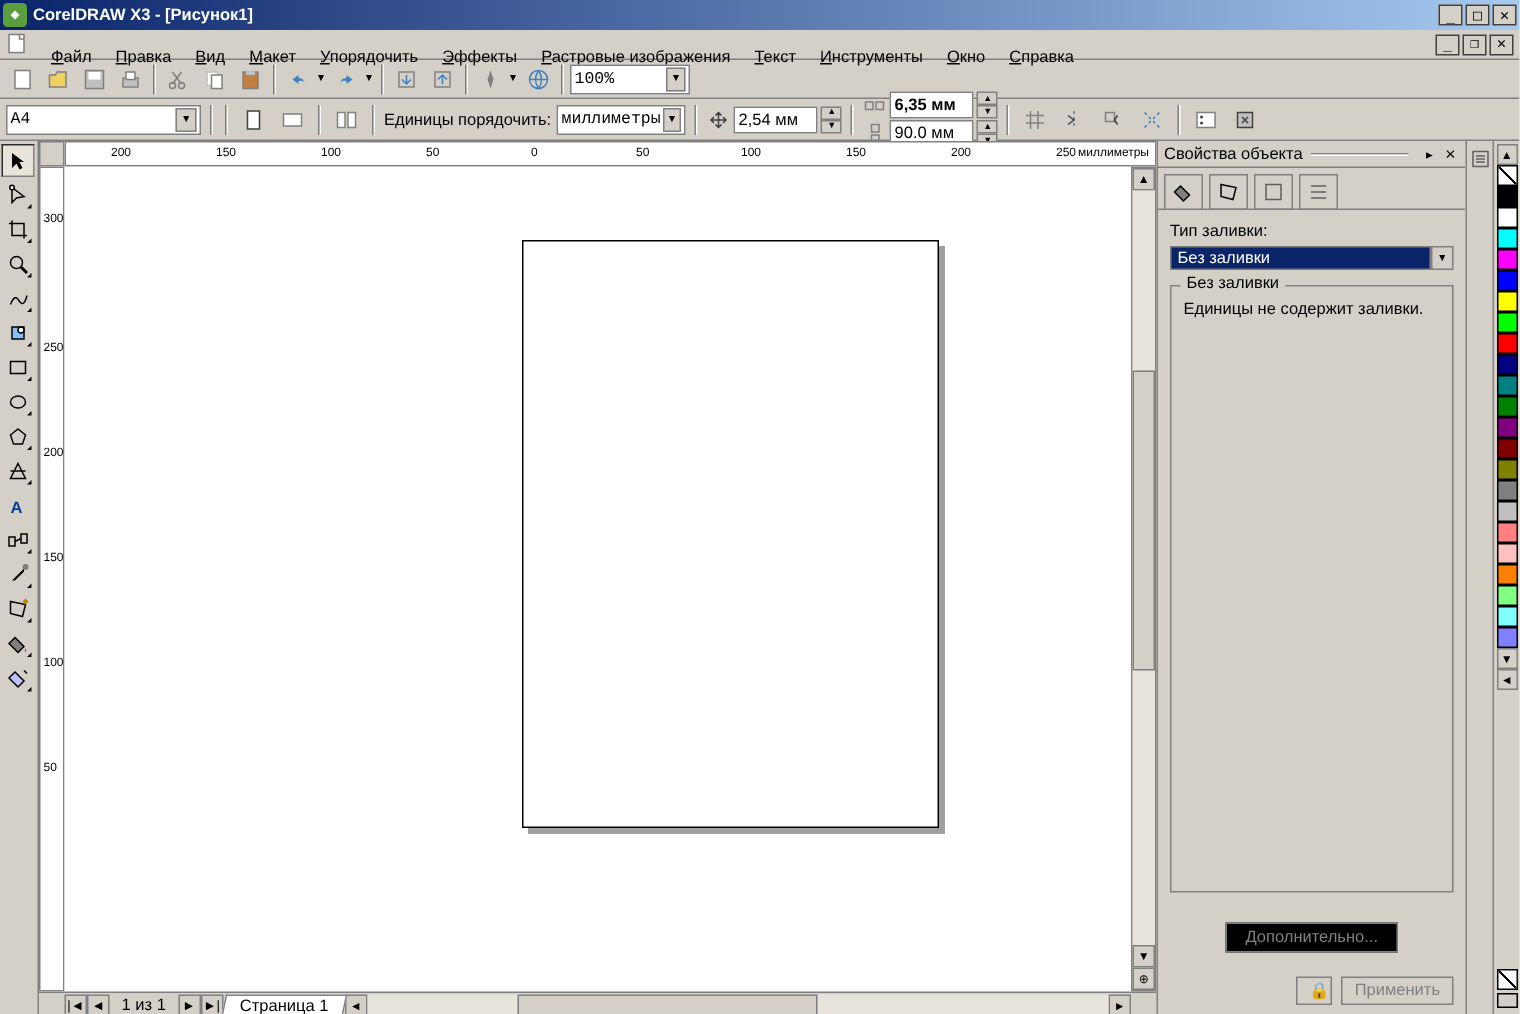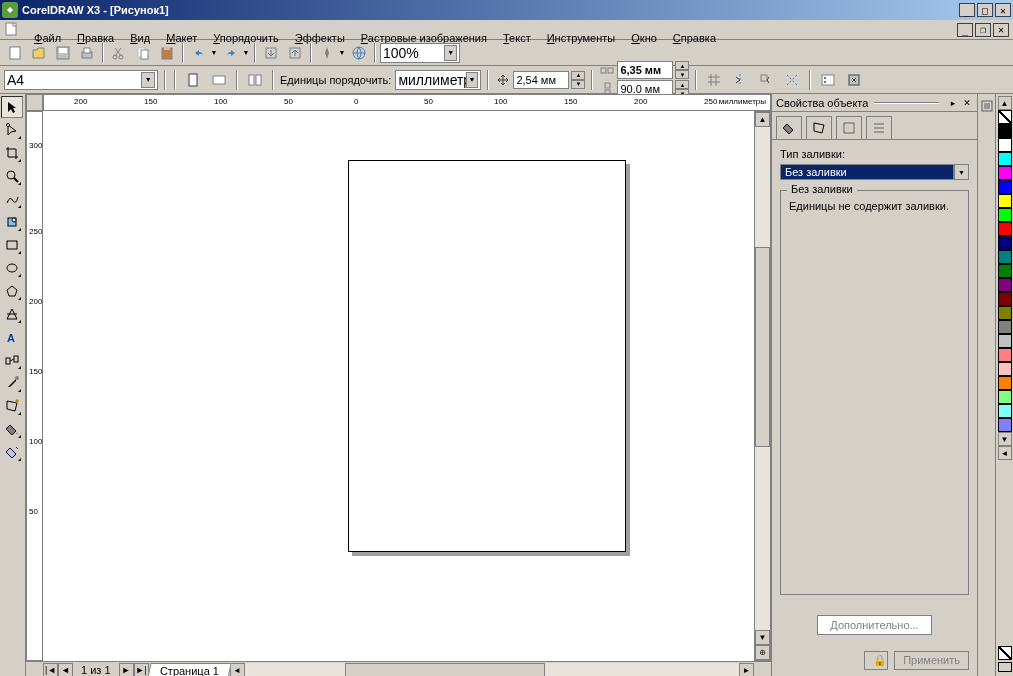--- a/index.html
+++ b/index.html
@@ -13,21 +13,21 @@
 .menubar-icon { width: 16px; height: 16px; margin-right: 6px; }
 .menu-item { padding: 2px 8px; cursor: pointer; margin-top: 16px; }
 .menu-item u { text-decoration: underline; }
 .mdi-controls { margin-left: auto; display: flex; gap: 2px; }
 .toolbar { background: #d4d0c8; height: 26px; display: flex; align-items: center; padding: 2px 4px; border-bottom: 1px solid #808080; gap: 2px; }
 .tb-btn { width: 22px; height: 22px; display: flex; align-items: center; justify-content: center; cursor: pointer; border: 1px solid transparent; }
 .tb-sep { width: 2px; height: 20px; border-left: 1px solid #808080; border-right: 1px solid #fff; margin: 0 2px; }
 .tb-dropdown { display: flex; align-items: center; }
 .tb-dropdown-arrow { width: 8px; font-size: 7px; text-align: center; cursor: pointer; }
 .combo { background: white; border: 1px solid #808080; height: 20px; display: flex; align-items: center; padding: 0 2px; }
-.combo-input { border: none; outline: none; width: 100%; font-size: 14px; }
+.combo-input { border: none; outline: none; width: 100%; font-size: 11px; font-family: Liberation Mono, monospace; }
 .combo-btn { width: 15px; height: 16px; background: #d4d0c8; border: 1px solid #808080; display: flex; align-items: center; justify-content: center; font-size: 7px; cursor: pointer; }
 .propbar { background: #d4d0c8; height: 28px; display: flex; align-items: center; padding: 2px 4px; border-bottom: 1px solid #808080; gap: 4px; }
 .prop-field { display: flex; align-items: center; gap: 2px; }
 .prop-input { background: white; border: 1px solid #808080; height: 18px; padding: 0 2px; }
 .spinner { display: flex; flex-direction: column; }
 .spin-btn { width: 14px; height: 9px; background: #d4d0c8; border: 1px solid #808080; display: flex; align-items: center; justify-content: center; font-size: 6px; cursor: pointer; }
 .prop-label { font-size: 11px; }
 .small-icon { width: 16px; height: 16px; display: inline-flex; align-items: center; justify-content: center; }
 .main-area { display: flex; height: 584px; }
 .toolbox { width: 26px; background: #d4d0c8; border-right: 1px solid #808080; padding: 2px 1px; display: flex; flex-direction: column; gap: 1px; }
@@ -74,21 +74,21 @@
 .prop-frame-text { font-size: 11px; color: #000; line-height: 1.3; }
 .docker-footer { padding: 8px; display: flex; justify-content: flex-end; gap: 6px; }
 .docker-footer-btn { padding: 2px 8px; border: 1px solid #808080; background: #d4d0c8; cursor: pointer; font-size: 11px; color: #808080; }
 .docker-side-tab { width: 18px; background: #d4d0c8; border-left: 1px solid #808080; display: flex; flex-direction: column; align-items: center; padding-top: 4px; }
 .color-palette { width: 18px; background: #d4d0c8; border-left: 1px solid #808080; display: flex; flex-direction: column; align-items: center; padding: 2px 0; gap: 0; }
 .palette-arrow { height: 14px; display: flex; align-items: center; justify-content: center; cursor: pointer; font-size: 8px; width: 14px; border: 1px solid #808080; }
 .color-swatch { width: 14px; height: 14px; border: 1px solid #000; cursor: pointer; }
 .color-none { width: 14px; height: 14px; border: 1px solid #000; background: white; position: relative; cursor: pointer; }
 .color-none::after { content: ''; position: absolute; inset: 0; background: linear-gradient(to top right, transparent 45%, #000 45%, #000 55%, transparent 55%); }
 svg { display: block; }
-.btn-advanced { padding: 3px 12px; border: 1px solid #808080; background: #ffffff; color: #808080; font-size: 11px; cursor: pointer; margin: 20px auto 0; display: block; }
+.btn-advanced { padding: 3px 12px; border: 1px solid #808080; background: #000000; color: #808080; font-size: 11px; cursor: pointer; margin: 20px auto 0; display: block; }
 </style>
 </head>
 <body>
 
 <div class="titlebar">
   <div class="titlebar-icon">
     <svg width="12" height="12" viewBox="0 0 12 12">
         <circle cx="6" cy="6" r="5" fill="#5a9e3e"></circle>
         <path d="M3 6 L6 3 L9 6 L6 9 Z" fill="#fff"></path>
       </svg>
@@ -217,21 +217,21 @@
       </svg>
     </div>
   <div class="tb-sep"></div>
   <div class="combo" style="width:80px">
     <input class="combo-input" value="100%" style="">
     <div class="combo-btn">▼</div>
   </div>
 </div>
 
 <div class="propbar">
-  <div class="combo" style="width:154px">
+  <div class="combo" style="width:130px">
     <input class="combo-input" value="A4" style="">
     <div class="combo-btn">▼</div>
   </div>
   <div class="tb-sep"></div>
   <div class="tb-sep"></div>
   <div class="tb-btn">
       <svg width="16" height="16">
         <rect x="4" y="2" width="8" height="12" fill="#fff" stroke="#404040"></rect>
       </svg>
     </div>

